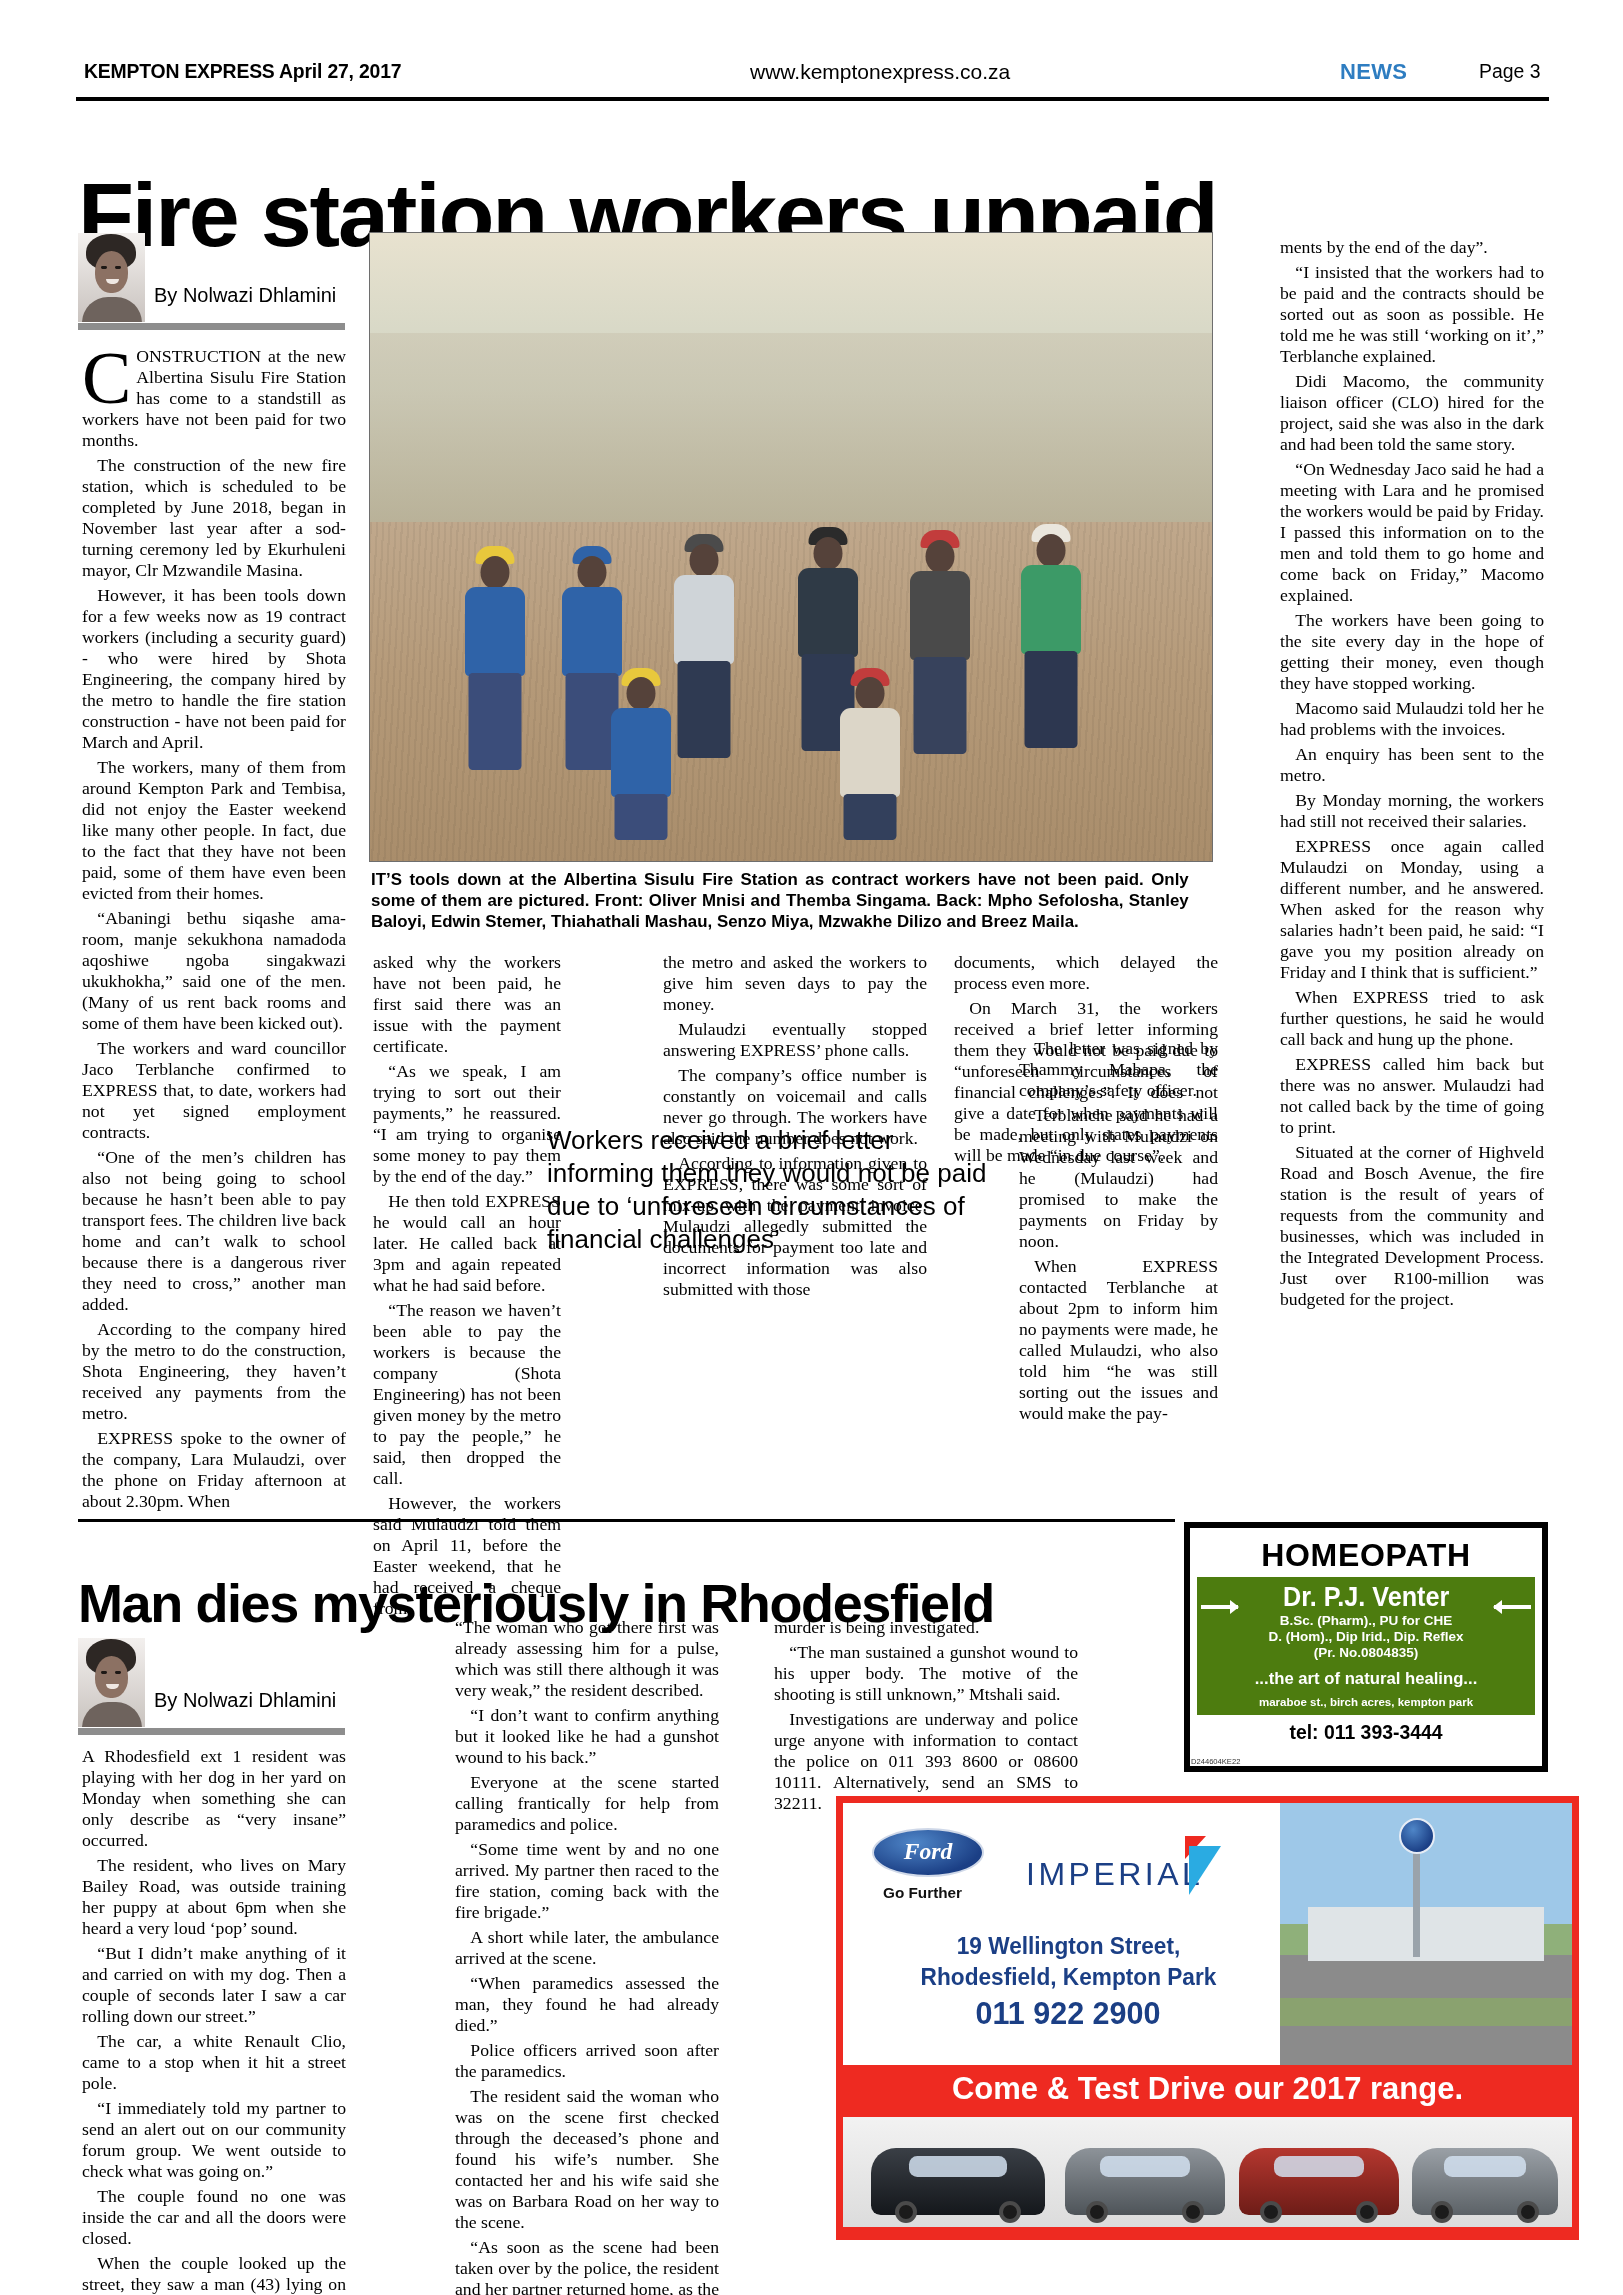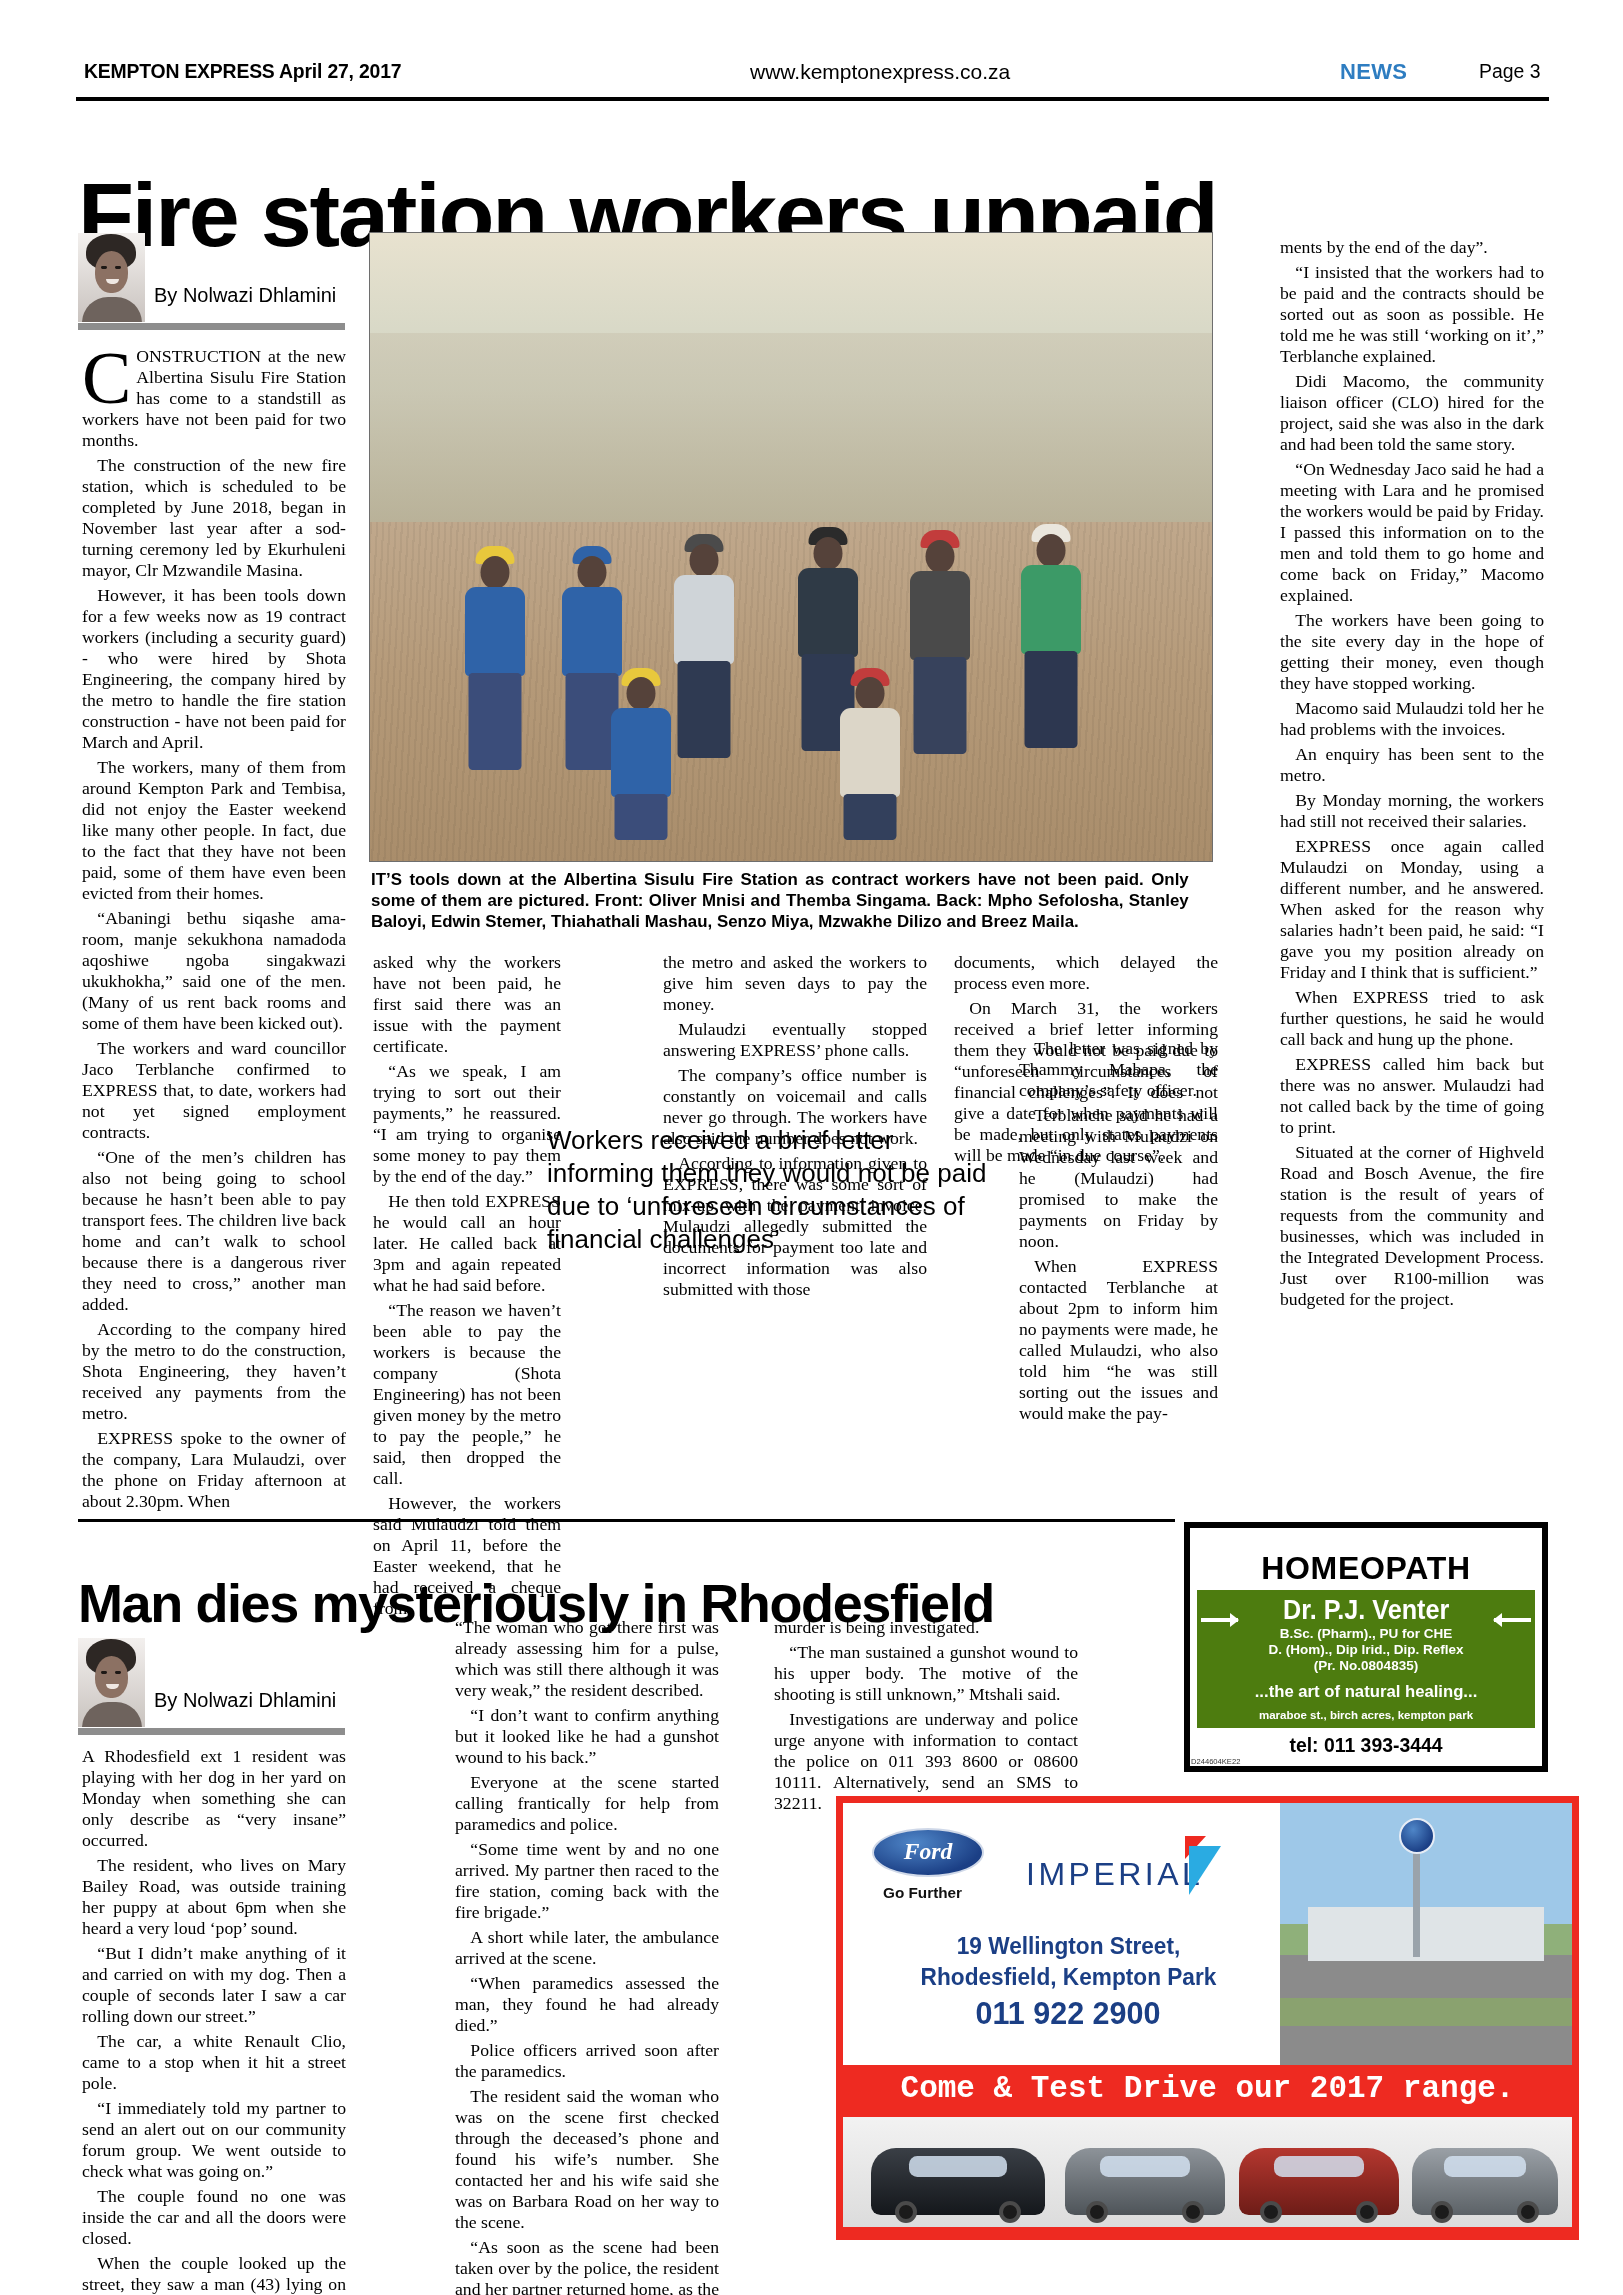--- a/index.html
+++ b/index.html
@@ -92,21 +92,21 @@
   .headline2{position:absolute;left:78px;top:1533px;width:1124px;
     font-family:"Liberation Sans",sans-serif;font-weight:700;font-size:53px;
     line-height:1.02;letter-spacing:-1.4px;transform:scaleX(1.02);transform-origin:left top;}
 
   
   .ad-homeo{position:absolute;left:1184px;top:1522px;width:364px;height:250px;
     background:#000;box-sizing:border-box;padding:5.6px;}
   .ad-homeo .inner{width:100%;height:100%;background:#fff;box-sizing:border-box;
     padding:5.6px 7px;position:relative;font-family:"Liberation Sans",sans-serif;}
   .ad-homeo .title{text-align:center;font-weight:700;font-size:32px;letter-spacing:0.7px;
-    color:#000;line-height:1.05;margin-top:19px;}
+    color:#000;line-height:1.05;margin-top:6px;}
   .ad-homeo .blk{background:#4d7c0f;color:#fff;margin-top:4px;padding:4.2px 4.2px 7px;position:relative;}
   .ad-homeo .docname{text-align:center;font-weight:700;font-size:28px;
     transform:scaleX(.9);transform-origin:center;}
   .ad-homeo .q1,.ad-homeo .q2,.ad-homeo .q3{text-align:center;font-weight:700;font-size:13.5px;line-height:16px;}
   .ad-homeo .tag{text-align:center;font-weight:700;font-size:16.7px;margin-top:8.3px;}
   .ad-homeo .addr{text-align:center;font-weight:700;font-size:11.5px;margin-top:7px;}
   .ad-homeo .arrowL,.ad-homeo .arrowR{position:absolute;top:28px;width:37px;height:4.2px;background:#fff;}
   .ad-homeo .arrowL{left:4.2px;} .ad-homeo .arrowR{right:4.2px;}
   .ad-homeo .arrowL:after{content:"";position:absolute;right:-8.3px;top:-4.9px;border:7px solid transparent;border-left:9px solid #fff;}
   .ad-homeo .arrowR:after{content:"";position:absolute;left:-8.3px;top:-4.9px;border:7px solid transparent;border-right:9px solid #fff;}
@@ -138,21 +138,21 @@
   .ad-ford .phone{position:absolute;left:30.5px;top:193px;width:389px;text-align:center;
     font-family:"Liberation Sans",sans-serif;font-weight:700;color:#1b3f85;font-size:30.5px;}
   .ad-ford .dealerpic{position:absolute;right:0;top:0;width:292px;height:100%;
     background:linear-gradient(#9ec8e8 0 46%,#8fb07a 46% 58%,#8b8b8b 58% 100%);overflow:hidden;}
   .ad-ford .dealerpic .pole{position:absolute;left:133px;top:29px;width:7px;height:125px;background:#9aa3ab;}
   .ad-ford .dealerpic .sign{position:absolute;left:119px;top:15.3px;width:36px;height:36px;border-radius:50%;
     background:radial-gradient(ellipse at 38% 30%,#4f86c8,#1b3f85 72%);border:2.1px solid #e6ecf5;box-sizing:border-box;}
   .ad-ford .dealerpic .bldg{position:absolute;left:28px;top:104px;width:236px;height:54px;background:#dfe4e7;}
   .ad-ford .dealerpic .hedge{position:absolute;left:0;bottom:39px;width:100%;height:28px;background:#8aa26f;}
   .ad-ford .slogan{position:absolute;left:7px;top:275px;width:729px;text-align:center;
-    font-family:Liberation Mono, monospace;font-weight:700;color:#fff;font-size:31px;
+    font-family:Liberation Sans, sans-serif;font-weight:700;color:#fff;font-size:31px;
     transform:scaleX(1.0);}
   .ad-ford .carstrip{position:absolute;left:7px;top:321px;width:729px;height:110px;
     background:linear-gradient(#f2f2f2,#dcdcdc);overflow:hidden;}
   .ad-ford .car{position:absolute;bottom:12.5px;height:67px;border-radius:25px 32px 9.7px 9.7px;}
   .ad-ford .car .wheel{position:absolute;bottom:-8.3px;width:22px;height:22px;border-radius:50%;
     background:#1b1b1b;border:4.2px solid #4a4a4a;box-sizing:border-box;}
   .ad-ford .car .glass{position:absolute;left:22%;top:8.3px;width:56%;height:21px;border-radius:8.3px;
     background:rgba(210,225,240,.85);}
 </style>
 </head>

